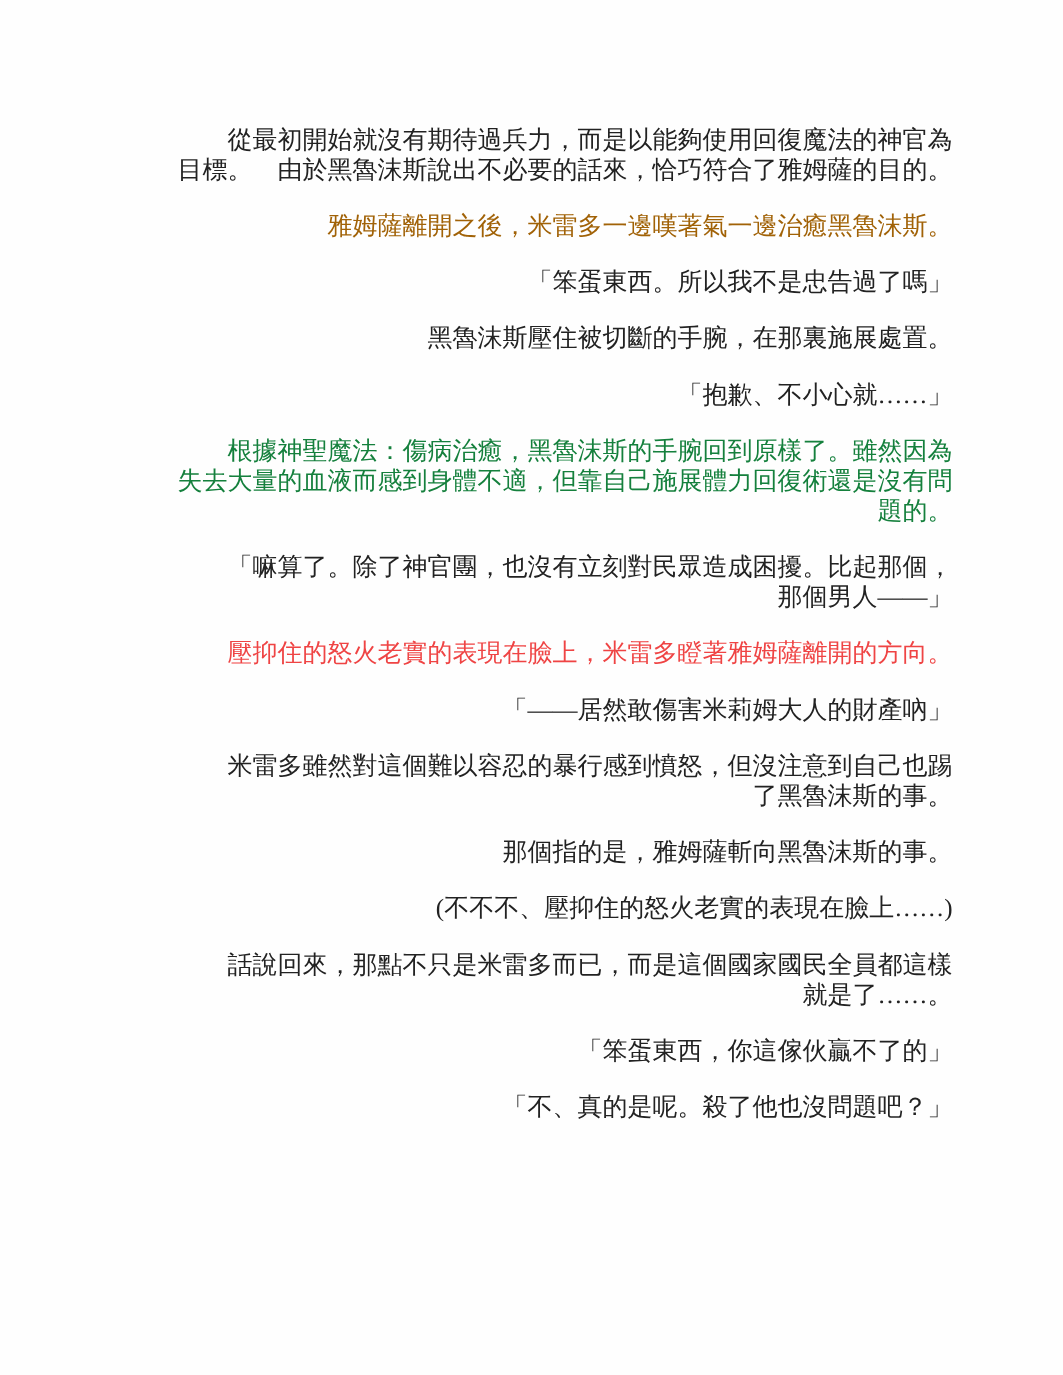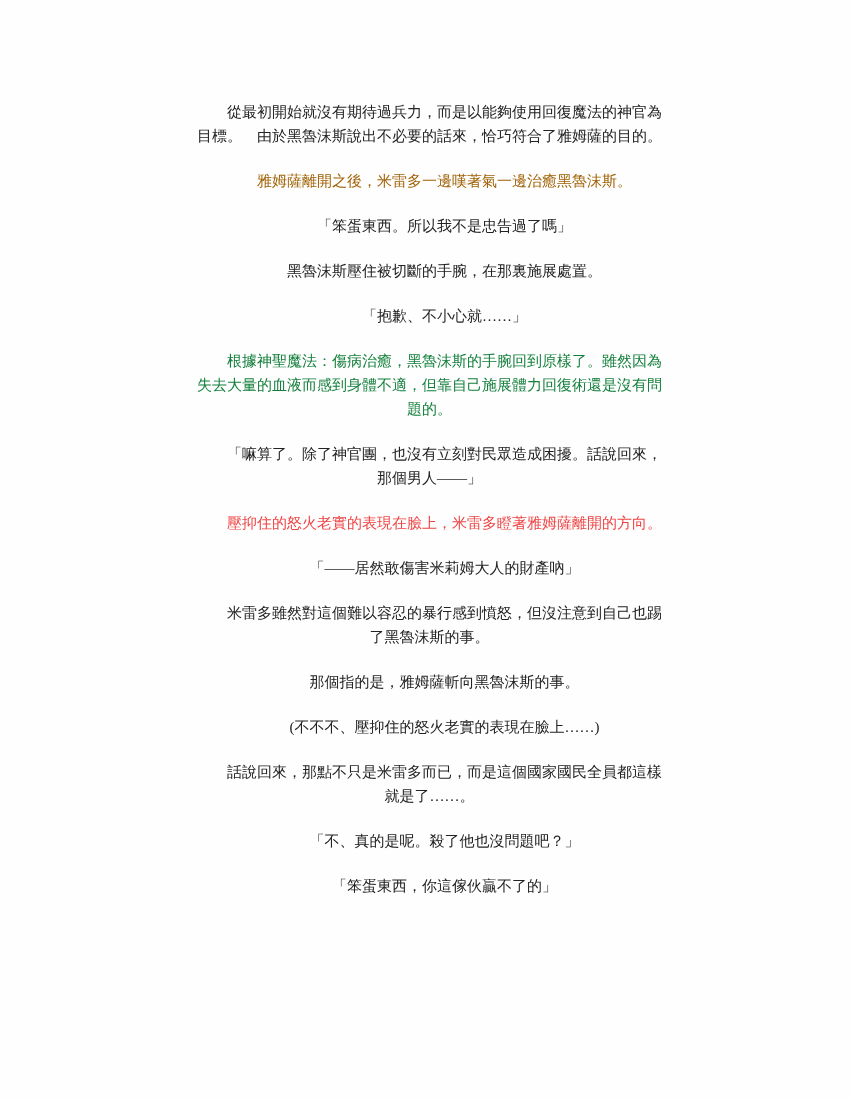--- a/index.html
+++ b/index.html
@@ -14,49 +14,49 @@
   }
   .novel-page {
     box-sizing: border-box;
     width: 850px;
     height: 1100px;
     padding: 79px 88px 0 97px;
   }
   p.paragraph {
     margin: 21px 0;
     font-family: "Liberation Serif", "DejaVu Serif", serif;
-    font-size: 15px;
+    font-size: 20px;
     line-height: 24px;
     color: #222222;
     text-indent: 2em;
     white-space: pre-line;
-    text-align: center;
+    text-align: right;
     word-break: keep-all;
   }
 </style>
 </head>
 <body style="background: rgb(254, 254, 254);">
 
 <div class="novel-page">
   <div id="text-block">
       <p class="paragraph" style="color: rgb(34, 34, 34);">從最初開始就沒有期待過兵力，而是以能夠使用回復魔法的神官為
 目標。　由於黑魯沫斯說出不必要的話來，恰巧符合了雅姆薩的目的。</p>
       <p class="paragraph" style="color: #a16207;">雅姆薩離開之後，米雷多一邊嘆著氣一邊治癒黑魯沫斯。</p>
       <p class="paragraph" style="color: rgb(34, 34, 34);">「笨蛋東西。所以我不是忠告過了嗎」</p>
       <p class="paragraph" style="color: rgb(34, 34, 34);">黑魯沫斯壓住被切斷的手腕，在那裏施展處置。</p>
       <p class="paragraph" style="color: rgb(34, 34, 34);">「抱歉、不小心就……」</p>
       <p class="paragraph" style="color: #15803d;">根據神聖魔法：傷病治癒，黑魯沫斯的手腕回到原樣了。雖然因為
 失去大量的血液而感到身體不適，但靠自己施展體力回復術還是沒有問
 題的。</p>
-      <p class="paragraph" style="color: rgb(34, 34, 34);">「嘛算了。除了神官團，也沒有立刻對民眾造成困擾。話說回來，
+      <p class="paragraph" style="color: rgb(34, 34, 34);">「嘛算了。除了神官團，也沒有立刻對民眾造成困擾。比起那個，
 那個男人——」</p>
       <p class="paragraph" style="color: #ef4444;">壓抑住的怒火老實的表現在臉上，米雷多瞪著雅姆薩離開的方向。</p>
       <p class="paragraph" style="color: rgb(34, 34, 34);">「——居然敢傷害米莉姆大人的財產吶」</p>
       <p class="paragraph" style="color: rgb(34, 34, 34);">米雷多雖然對這個難以容忍的暴行感到憤怒，但沒注意到自己也踢
 了黑魯沫斯的事。</p>
       <p class="paragraph" style="color: rgb(34, 34, 34);">那個指的是，雅姆薩斬向黑魯沫斯的事。</p>
       <p class="paragraph" style="color: rgb(34, 34, 34);">(不不不、壓抑住的怒火老實的表現在臉上……)</p>
       <p class="paragraph" style="color: rgb(34, 34, 34);">話說回來，那點不只是米雷多而已，而是這個國家國民全員都這樣
 就是了……。</p>
+      <p class="paragraph" style="color: rgb(34, 34, 34);">「笨蛋東西，你這傢伙贏不了的」</p>
       <p class="paragraph" style="color: rgb(34, 34, 34);">「不、真的是呢。殺了他也沒問題吧？」</p>
-      <p class="paragraph" style="color: rgb(34, 34, 34);">「笨蛋東西，你這傢伙贏不了的」</p>
     </div>
 </div>
 
 </body></html>

